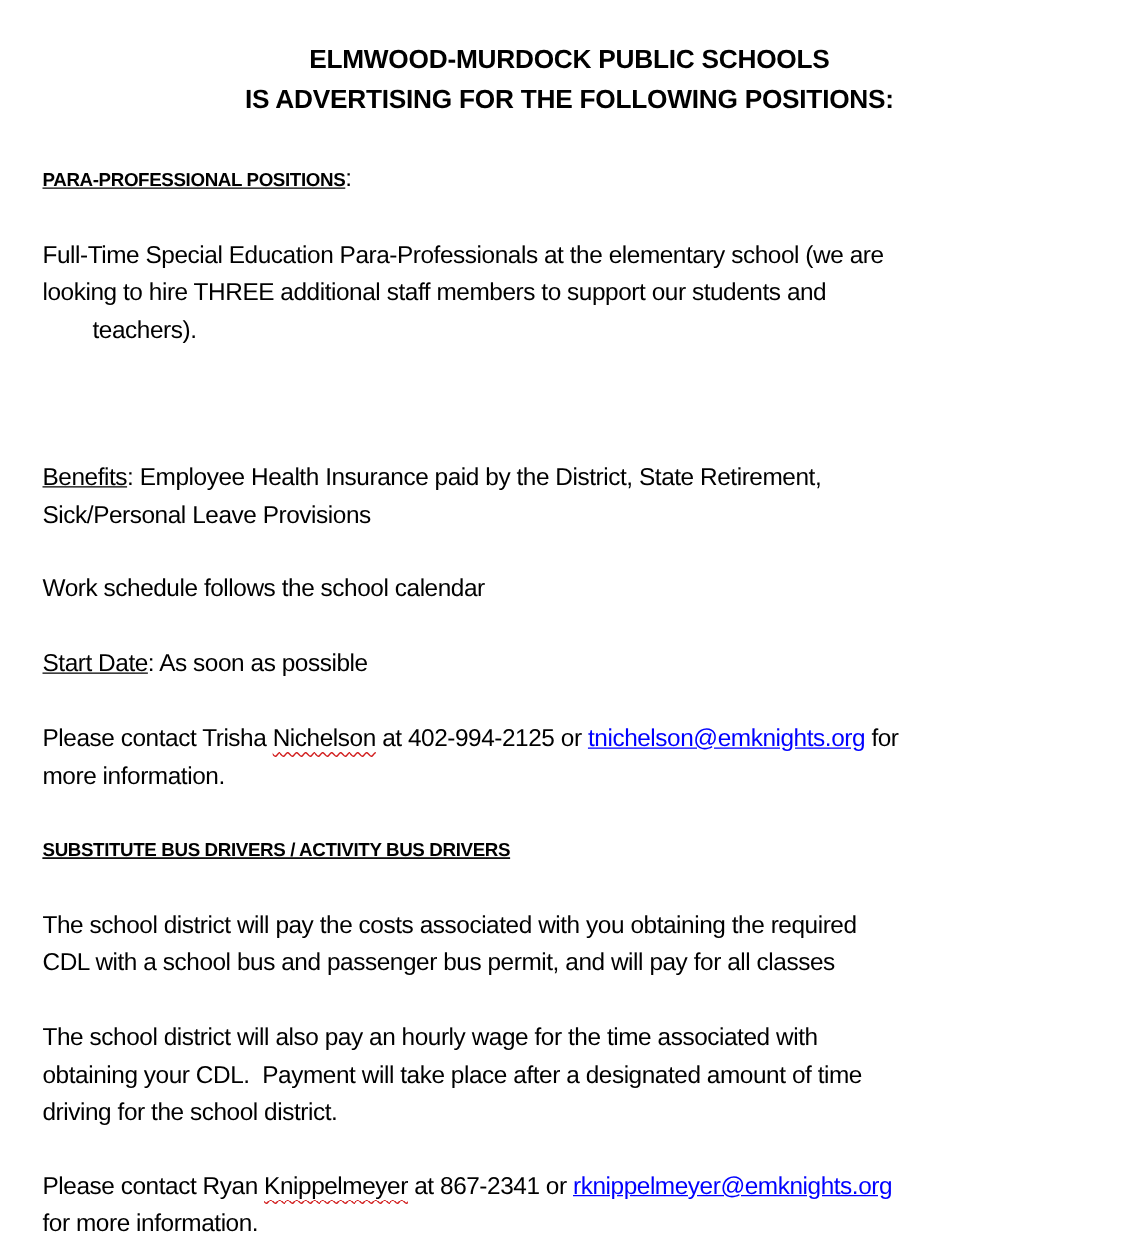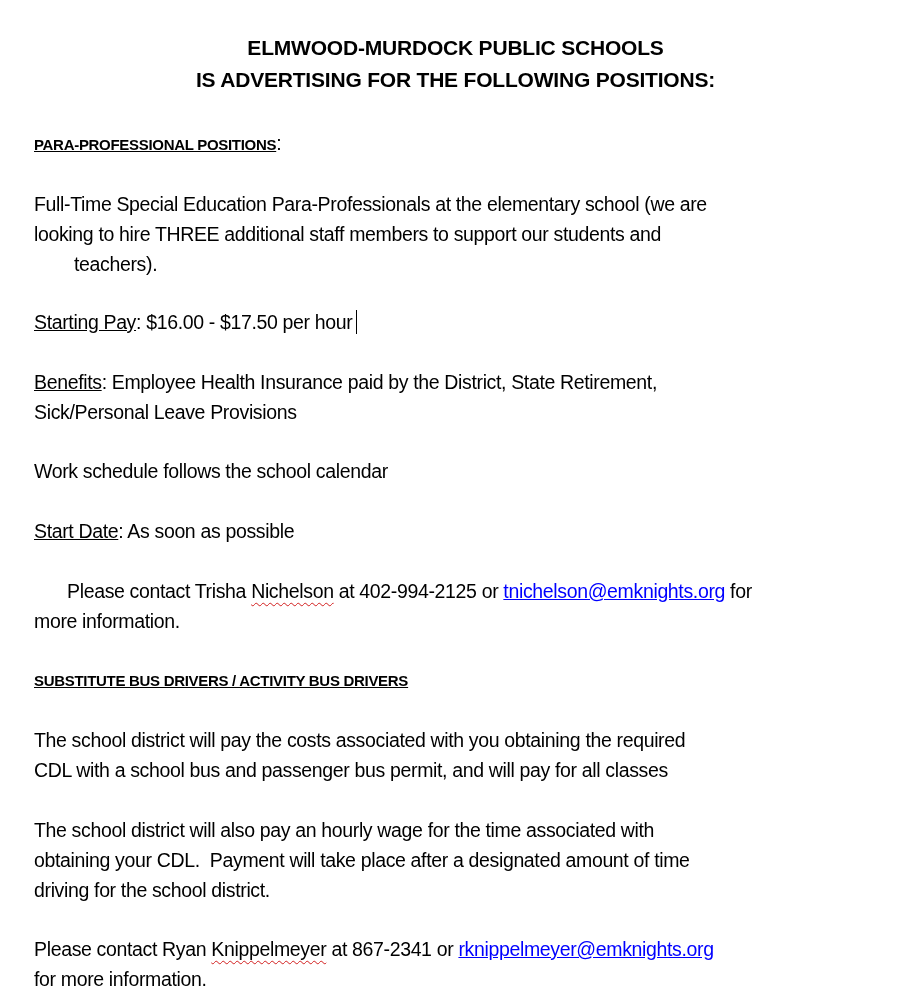--- a/index.html
+++ b/index.html
@@ -81,36 +81,33 @@
   <div class="line" style="top:128px;">
     <span class="heading">PARA-PROFESSIONAL POSITIONS</span><span>:</span>
   </div>
 
   <div class="line" style="top:189px;">Full-Time Special Education Para-Professionals at the elementary school (we are</div>
   <div class="line" style="top:219px;">
     <span>looking to hire </span><span class="b">THREE</span><span> additional staff members to support our students and</span>
   </div>
   <div class="line" style="top:249px;margin-left:40px;">teachers).</div>
 
-  <div class="line" style="top:307px;">
-    <span class="u">Starting Pay</span><span>: $16.00 - $17.50 per hour</span><span class="cursor"></span>
-  </div>
 
   <div class="line" style="top:367px;">
     <span class="u">Benefits</span><span>: Employee Health Insurance paid by the District, State Retirement,</span>
   </div>
   <div class="line" style="top:397px;">Sick/Personal Leave Provisions</div>
 
   <div class="line" style="top:516px;">
     <span class="u">Start Date</span><span>: As soon as possible</span>
   </div>
 
   <div class="line" style="top:456px;">Work schedule follows the school calendar</div>
 
-  <div class="line" style="top:576px;margin-left:33px;">
+  <div class="line" style="top:576px;">
     <span>Please contact Trisha </span><span class="spell">Nichelson</span><span> at 402-994-2125 or </span><a class="link">tnichelson@emknights.org</a><span> for</span>
   </div>
   <div class="line" style="top:606px;">more information.</div>
 
   <div class="line" style="top:664px;text-decoration:underline;">
     <span class="heading">SUBSTITUTE BUS DRIVERS / ACTIVITY BUS DRIVERS</span>
   </div>
 
   <div class="line" style="top:725px;">The school district will pay the costs associated with you obtaining the required</div>
   <div class="line" style="top:755px;">CDL with a school bus and passenger bus permit, and will pay for all classes</div>

